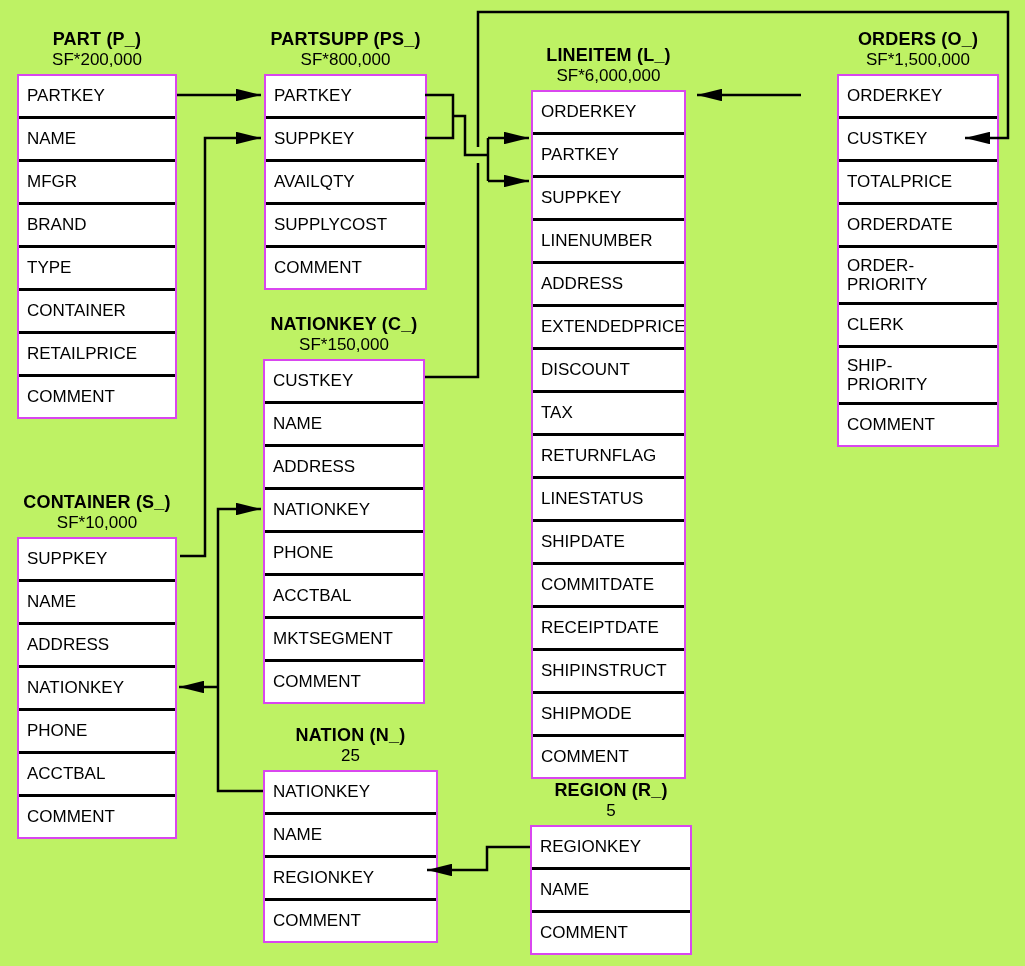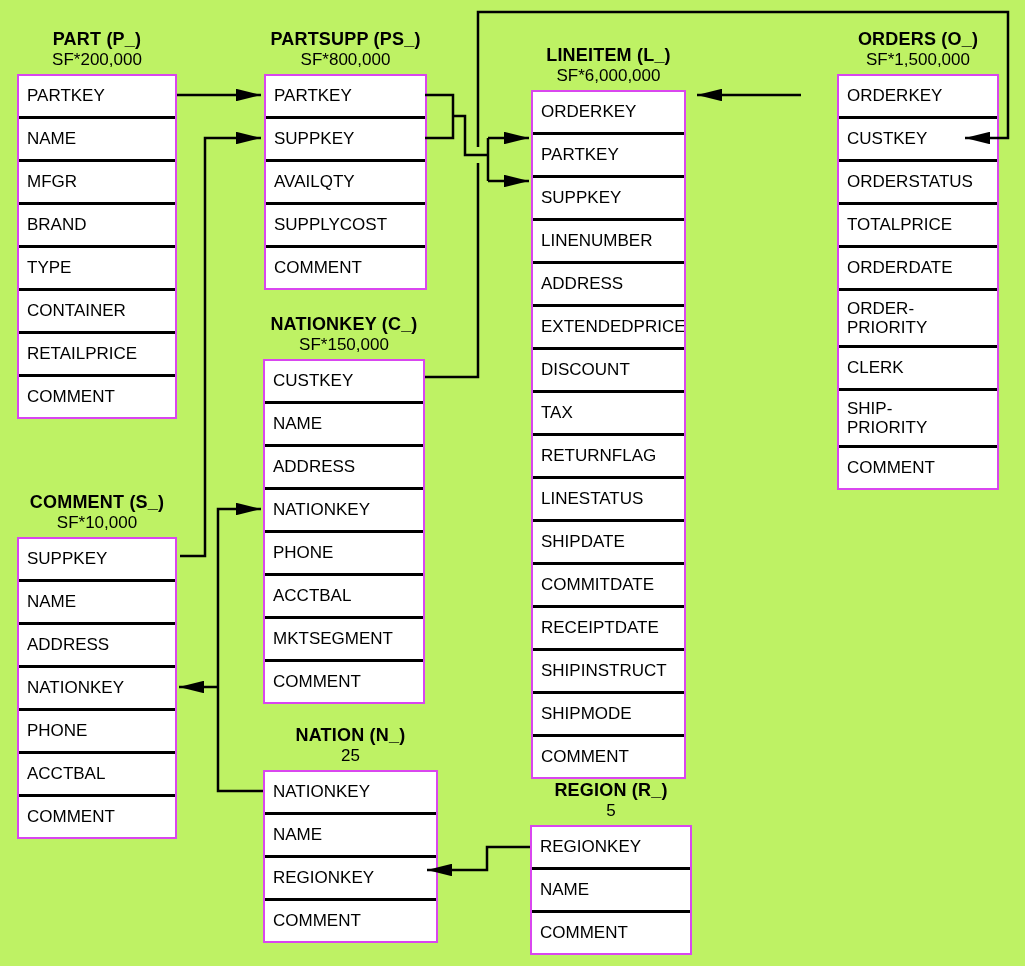--- a/index.html
+++ b/index.html
@@ -173,21 +173,20 @@
         </div>
       </div>
       <div class="table" style="left: 801px; top: 74px; width: 162px; margin-left: 36px;">
         <div class="thead">
           <div class="ttitle">ORDERS (O_)</div>
           <div class="tcard">SF*1,500,000</div>
         </div>
         <div class="tbox">
           <div class="row">ORDERKEY</div>
           <div class="row">CUSTKEY</div>
-          <div class="row">ORDERSTATUS</div>
           <div class="row">TOTALPRICE</div>
           <div class="row">ORDERDATE</div>
           <div class="row tall">ORDER-
 PRIORITY</div>
           <div class="row">CLERK</div>
           <div class="row tall">SHIP-
 PRIORITY</div>
           <div class="row">COMMENT</div>
         </div>
       </div>
@@ -202,21 +201,21 @@
           <div class="row">ADDRESS</div>
           <div class="row">NATIONKEY</div>
           <div class="row">PHONE</div>
           <div class="row">ACCTBAL</div>
           <div class="row">MKTSEGMENT</div>
           <div class="row">COMMENT</div>
         </div>
       </div>
       <div class="table" style="left: 17px; top: 537px; width: 160px;">
         <div class="thead">
-          <div class="ttitle">COMMENT (S_)</div>
+          <div class="ttitle">CONTAINER (S_)</div>
           <div class="tcard">SF*10,000</div>
         </div>
         <div class="tbox">
           <div class="row">SUPPKEY</div>
           <div class="row">NAME</div>
           <div class="row">ADDRESS</div>
           <div class="row">NATIONKEY</div>
           <div class="row">PHONE</div>
           <div class="row">ACCTBAL</div>
           <div class="row">COMMENT</div>

